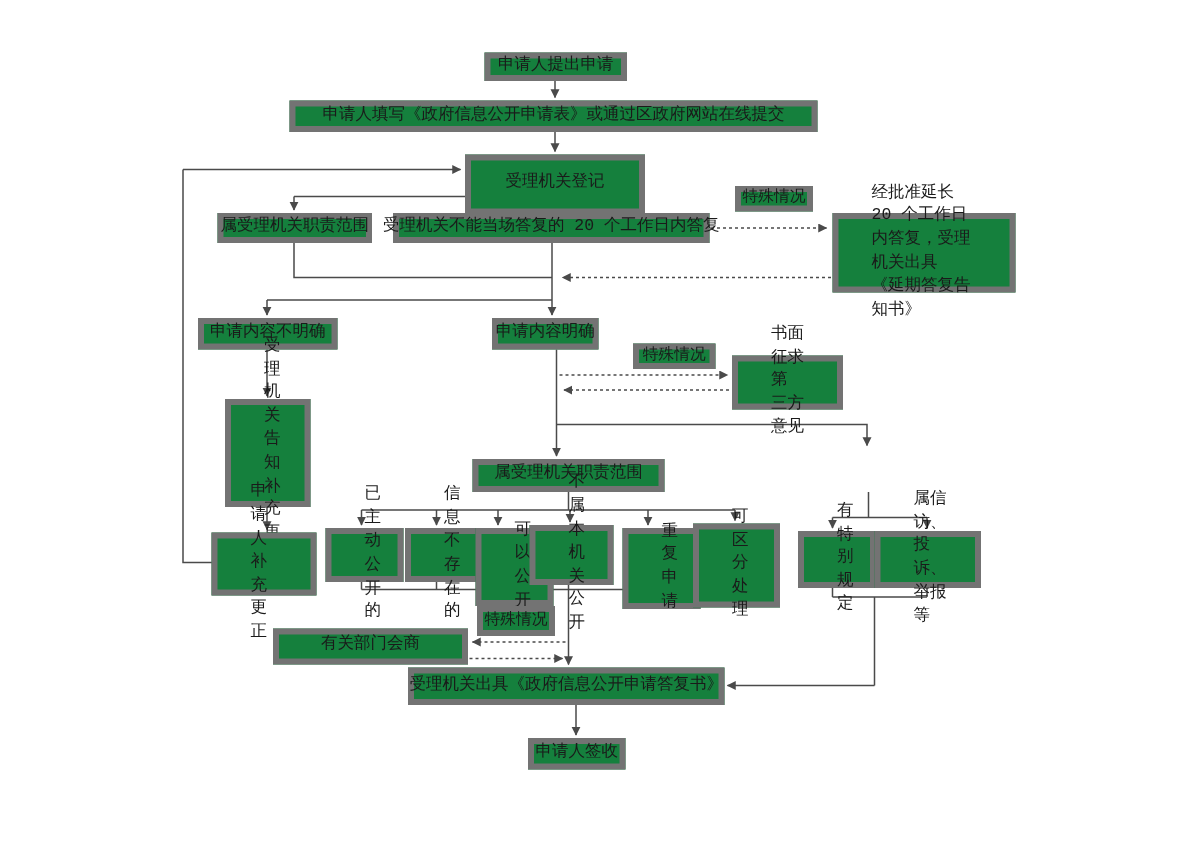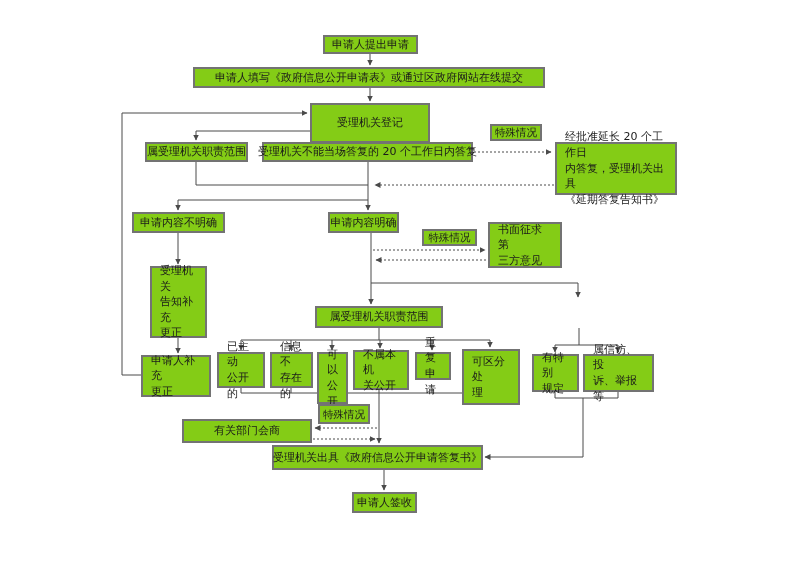--- a/index.html
+++ b/index.html
@@ -8,30 +8,31 @@
     width:800px;height:565px;
     background:#ffffff;
     font-family:"DejaVu Sans","Liberation Sans",sans-serif;
     color:#1a1a1a;
     overflow:hidden;
   }
   .wires{position:absolute;left:0;top:0;width:800px;height:565px;}
   .node{
     position:absolute;
     box-sizing:border-box;
-    border:2px solid #737373;
-    background:#84cc16;
+    border:4px solid #737373;
+    background:#15803d;
     font-size:11px;
     line-height:1.42;
     display:flex;
     align-items:center;
     color:#1a1a1a;
+    font-family:Liberation Mono, monospace;
   }
   .node.c{justify-content:center;text-align:center;white-space:nowrap;padding:0 2px;}
-  .node.l{justify-content:flex-start;text-align:left;white-space:pre-line;padding:1px 8px;}
+  .node.l{justify-content:flex-start;text-align:left;white-space:pre-line;padding:1px 22px;}
 </style>
 </head>
 <body>
 
 <div class="canvas">
 
   <svg class="wires" width="800" height="565" viewBox="0 0 800 565" fill="none">
     <defs>
       <marker id="arr" markerWidth="8" markerHeight="8" refX="5.5" refY="3" orient="auto" markerUnits="userSpaceOnUse">
         <path d="M0,0 L6,3 L0,6 Z" fill="#4a4a4a"></path>
@@ -99,21 +100,21 @@
   <div class="node l" style="left:555px;top:142px;width:122px;height:53px">经批准延长 20 个工作日
 内答复，受理机关出具
 《延期答复告知书》</div>
 
   <div class="node c" style="left:132px;top:212px;width:93px;height:21px">申请内容不明确</div>
 
   <div class="node c" style="left:328px;top:212px;width:71px;height:21px">申请内容明确</div>
 
   <div class="node c" style="left:422px;top:229px;width:55px;height:17px;font-size:10.5px">特殊情况</div>
 
-  <div class="node l" style="left:488px;top:222px;width:74px;height:46px">书面征求第
+  <div class="node l" style="left:488px;top:237px;width:74px;height:36px">书面征求第
 三方意见</div>
 
   <div class="node l" style="left:150px;top:266px;width:57px;height:72px">受理机关
 告知补充
 更正</div>
 
   <div class="node l" style="left:141px;top:355px;width:70px;height:42px">申请人补充
 更正</div>
 
   <div class="node c" style="left:315px;top:306px;width:128px;height:22px">属受理机关职责范围</div>
@@ -124,21 +125,21 @@
 
   <div class="node l" style="left:270px;top:352px;width:43px;height:36px">信息不
 存在的</div>
 
   <div class="node l" style="left:317px;top:352px;width:31px;height:52px">可以
 公开</div>
 
   <div class="node l" style="left:353px;top:350px;width:56px;height:40px">不属本机
 关公开</div>
 
-  <div class="node l" style="left:415px;top:352px;width:36px;height:28px">重复
+  <div class="node l" style="left:415px;top:352px;width:36px;height:54px">重复
 申请</div>
 
   <div class="node l" style="left:462px;top:349px;width:58px;height:56px">可区分处
 理</div>
 
   <div class="node l" style="left:532px;top:354px;width:47px;height:38px">有特别
 规定</div>
 
   <div class="node l" style="left:583px;top:354px;width:71px;height:38px">属信访、投
 诉、举报等</div>

